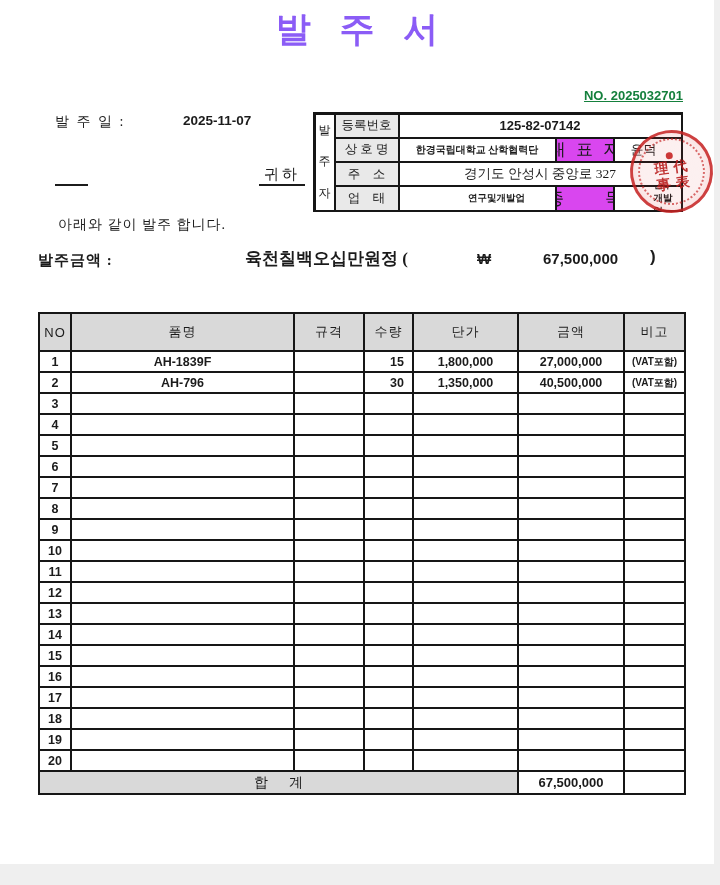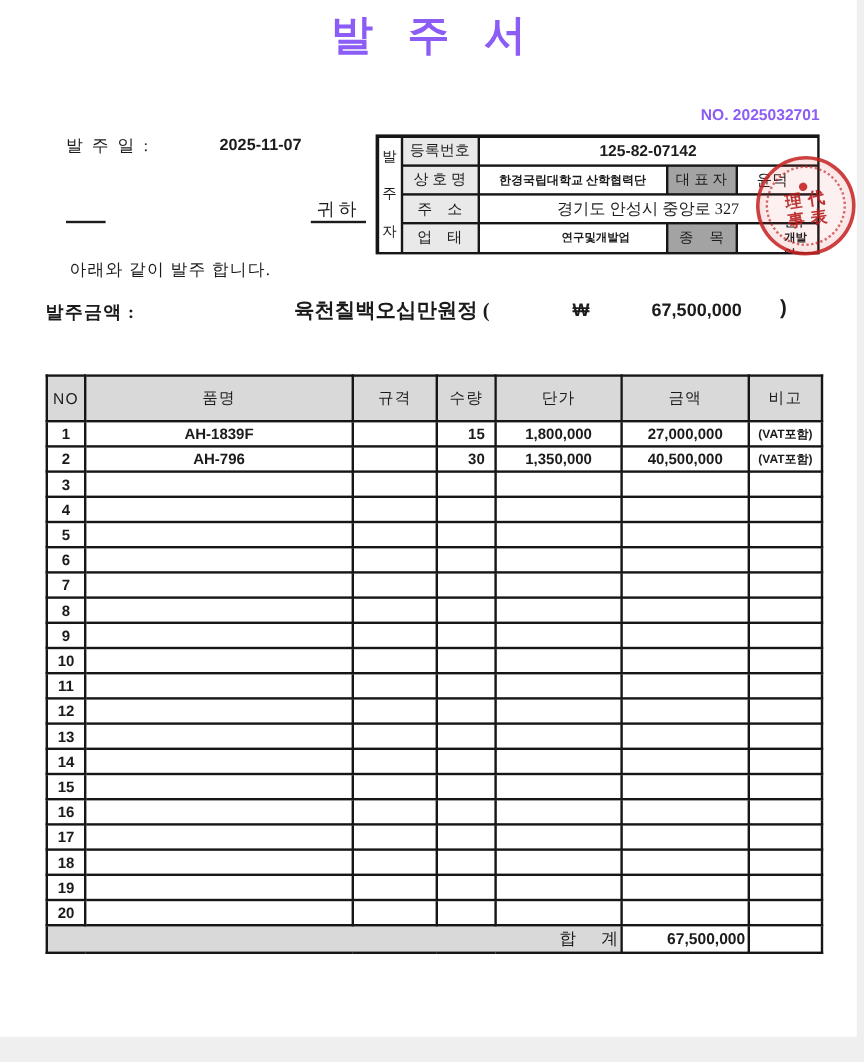--- a/index.html
+++ b/index.html
@@ -15,21 +15,21 @@
   .serif { font-family:"Liberation Serif", serif; }
 
   .doc-title {
     position:absolute; left:0; top:6px; width:714px;
     text-align:center; font-family:"Liberation Serif", serif;
     font-size:35px; font-weight:bold; color:#8b5cf6;
     letter-spacing:10px; text-indent:10px; white-space:pre;
   }
   .doc-no {
     position:absolute; top:88px; left:0; width:683px; text-align:right;
-    font-size:13px; font-weight:600; color:#8b5cf6;
+    font-size:13px; font-weight:600; color:#15803d;text-decoration:underline;
   }
 
   .date-label { position:absolute; left:55px; top:113px; font-size:14px; letter-spacing:2px; white-space:pre; }
   .date-value { position:absolute; left:183px; top:113px; font-size:13.5px; font-weight:bold; }
 
   .blank-underline { position:absolute; left:55px; top:184px; width:33px; border-bottom:2.5px solid #1c1c1c; }
   .recipient { position:absolute; left:264px; top:165px; font-size:15px; letter-spacing:3px; }
   .recipient-underline { position:absolute; left:259px; top:184px; width:46px; border-bottom:2.5px solid #1c1c1c; }
 
   .statement { position:absolute; left:58px; top:216px; font-size:14px; letter-spacing:1px; }
@@ -38,21 +38,21 @@
   .sbox {
     position:absolute; left:313px; top:112px; width:370px; height:100px;
     background:#161616; display:grid;
     grid-template-columns:18px 62px 155px 56px 1fr;
     grid-template-rows:1fr 1fr 1fr 1fr;
     gap:2px; padding:2.5px;
   }
   .sbox .cell { background:#fff; display:flex; align-items:center; justify-content:center; overflow:hidden; }
   .sbox .side { grid-column:1; grid-row:1/5; flex-direction:column; justify-content:space-around; font-size:12px; font-family:"Liberation Serif", serif; }
   .sbox .lab { background:#e9e9e9; font-size:12.5px; font-family:"Liberation Serif", serif; white-space:pre; }
-  .sbox .lab2 { background:#a3a3a3; font-size:12px; font-family:Liberation Sans, sans-serif; white-space:pre; }
+  .sbox .lab2 { background:#d946ef; font-size:17px; font-family:Liberation Mono, monospace; white-space:pre; }
   .sbox .span3 { grid-column:3/6; }
   .sbox .regno { font-size:13px; font-weight:bold; }
   .sbox .company { font-size:10px; font-weight:bold; font-family:"Liberation Serif", serif; }
   .sbox .address { font-size:13.5px; font-family:"Liberation Serif", serif; }
   .sbox .small { font-size:9.5px; font-weight:bold; font-family:"Liberation Serif", serif;padding-left:39px; }
   .sbox .ceo-name { font-size:13px; font-family:"Liberation Serif", serif; justify-content:flex-start; padding-left:16px; }
 
   
   .stamp {
     position:absolute; left:630px; top:130px; width:83px; height:83px;
@@ -84,21 +84,21 @@
     border:2px solid #161616; height:21px; overflow:hidden;
     font-size:12.5px; text-align:center; padding:0 2px;
   }
   table.order th {
     background:#d9d9d9; font-weight:normal; height:38px;
     font-family:"Liberation Serif", serif; font-size:13px; letter-spacing:1px;
   }
   table.order td { font-weight:600; }
   table.order td.c3 { text-align:right; padding-right:8px; }
   table.order td.c6 { font-size:10px; font-weight:600;margin-left:40px; }
-  table.order tfoot td { height:23px;text-align:right; }
+  table.order tfoot td { height:23px; }
   table.order .sum-label { background:#d9d9d9; font-family:"Liberation Serif", serif; font-size:14px; font-weight:normal; white-space:pre; }
   table.order .sum-total { font-weight:bold; font-size:13px; }
 </style>
 </head>
 <body>
 
 <div class="page"></div>
 
 <div class="doc-title serif">발 주 서</div>
 <div class="doc-no">NO. 2025032701</div>

